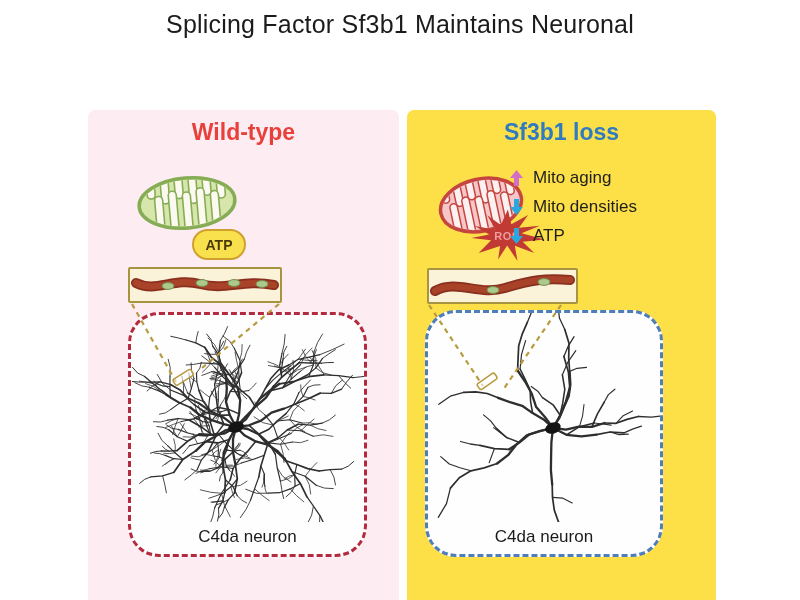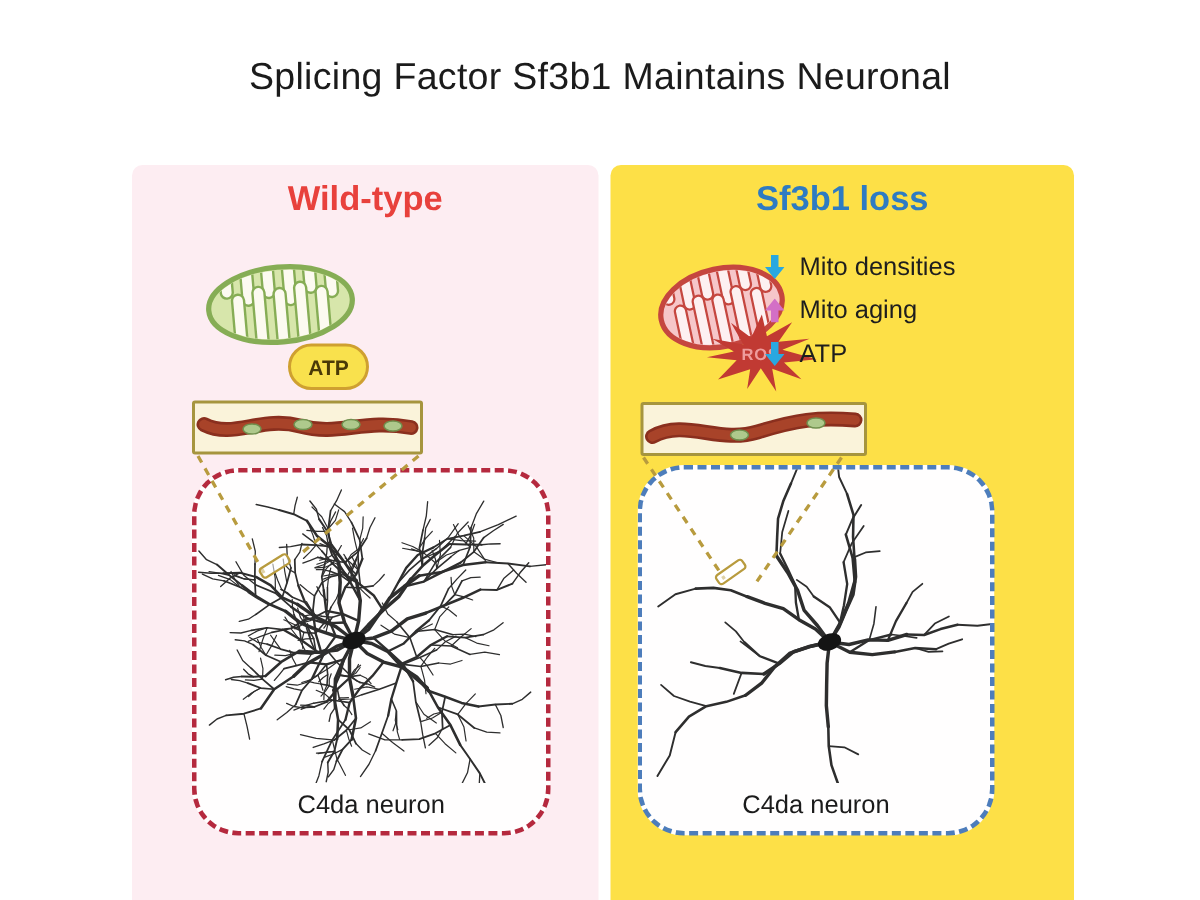--- a/index.html
+++ b/index.html
@@ -1,19 +1,19 @@
 <!DOCTYPE html>
 <html><head>
 <meta charset="utf-8">
 <style>
   * { box-sizing: border-box; margin: 0; padding: 0; }
   html,body { width:800px; height:600px; background:#fff; font-family:"Liberation Sans",sans-serif; }
   .page { position:relative; width:800px; height:600px; background:#fff; overflow:hidden; }
 
-  .title { position:absolute; top:35px; left:0; width:100%; text-align:center;
+  .title { position:absolute; top:8px; left:0; width:100%; text-align:center;
            font-size:25px; line-height:33px; font-weight:400; color:#1b1b1b; letter-spacing:.2px; }
 
   .panel { position:absolute; top:110px; height:584px; border-radius:7px; }
   .panel-left  { left:88px;  width:311px; background:#fdedf2; }
   .panel-right { left:407px; width:309px; background:#fde047; }
 
   .panel-heading { position:absolute; top:9px; left:0; width:100%; text-align:center;
                    font-size:23px; font-weight:700; }
   .panel-left  .panel-heading { color:#e8413c; }
   .panel-right .panel-heading { color:#2e7bc2; }
@@ -494,30 +494,30 @@
       </g>
     </svg>
 
     <svg class="ros-star" width="80" height="56" viewBox="0 0 80 56">
       <polygon id="ros-star-poly" points="40.9,1.6 44.3,16.2 61.1,6.9 52.0,19.8 72.7,17.8 54.6,25.2 77.5,31.5 55.7,33.7 67.3,44.9 47.8,37.8 50.5,53.0 40.2,37.5 31.1,51.4 33.1,38.1 11.7,45.0 24.1,32.2 4.3,30.1 22.2,26.4 7.8,17.9 28.6,21.7 20.3,7.2 33.8,17.1" fill="#c13a33"></polygon>
       <text x="40" y="32" text-anchor="middle" font-size="11" font-weight="700" fill="#ee9c9c" letter-spacing="0.5">ROS</text>
     </svg>
 
     <div class="effects">
       <div class="effect-row">
+        <svg class="arrow up" width="13" height="16" viewBox="0 0 13 16">
+          <polygon points="6.5,0 13,8 9,8 9,16 4,16 4,8 0,8"></polygon>
+        </svg>
+        <span class="effect-label">Mito aging</span>
+      </div>
+      <div class="effect-row">
         <svg class="arrow down" width="13" height="16" viewBox="0 0 13 16">
           <polygon points="4,0 9,0 9,8 13,8 6.5,16 0,8 4,8"></polygon>
         </svg>
         <span class="effect-label">Mito densities</span>
-      </div>
-      <div class="effect-row">
-        <svg class="arrow up" width="13" height="16" viewBox="0 0 13 16">
-          <polygon points="6.5,0 13,8 9,8 9,16 4,16 4,8 0,8"></polygon>
-        </svg>
-        <span class="effect-label">Mito aging</span>
       </div>
       <div class="effect-row">
         <svg class="arrow down" width="13" height="16" viewBox="0 0 13 16">
           <polygon points="4,0 9,0 9,8 13,8 6.5,16 0,8 4,8"></polygon>
         </svg>
         <span class="effect-label">ATP</span>
       </div>
     </div>
 
     <div class="segment-box">

